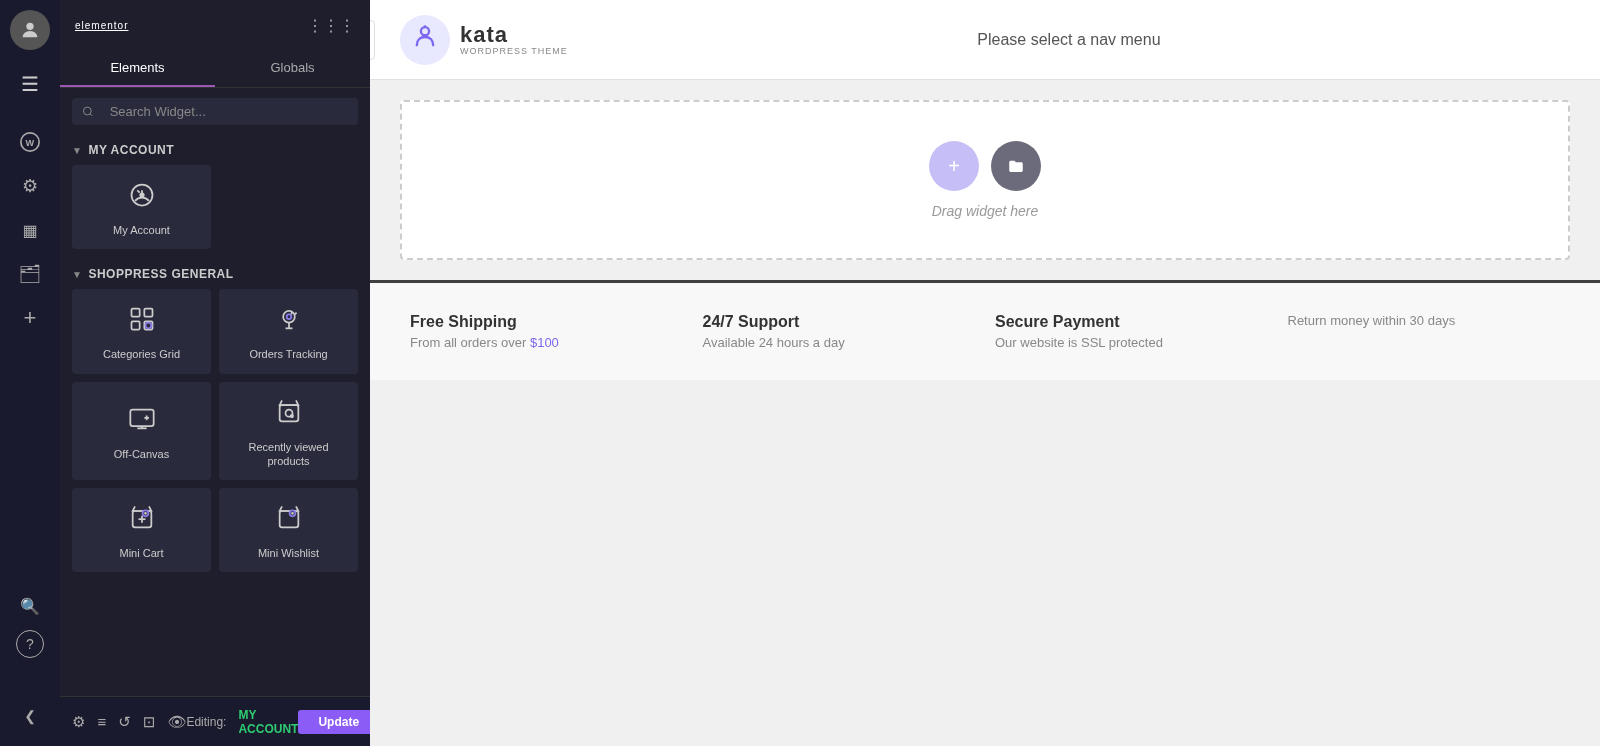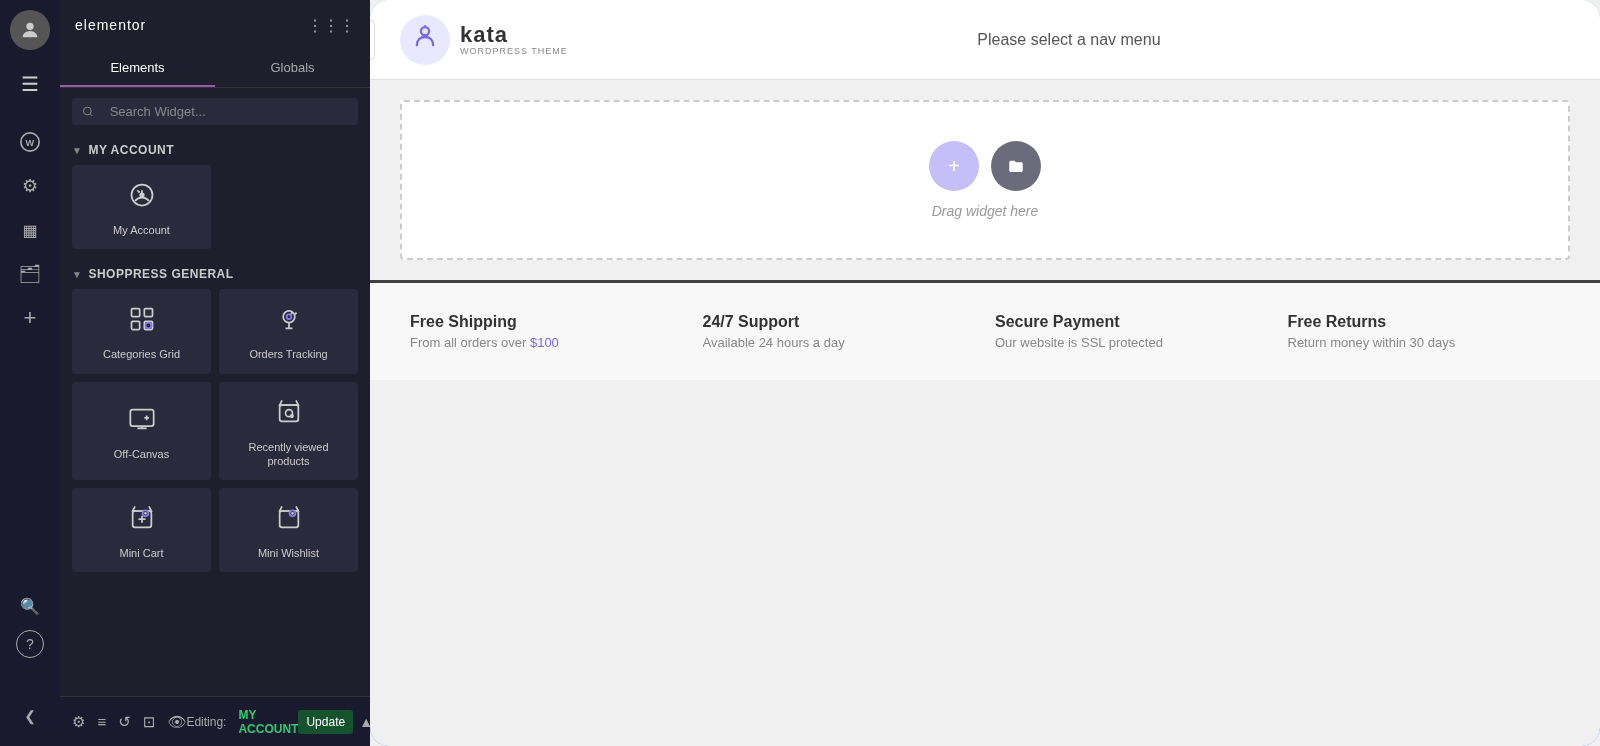--- a/index.html
+++ b/index.html
@@ -47,23 +47,24 @@
     .sidebar-header {
       display: flex;
       align-items: center;
       justify-content: space-between;
       padding: 0 15px;
       height: 50px;
       background: #1e1e2d;
     }
     .sidebar-title {
       color: #fff;
-      font-size: 14px;
+      font-size: 10px;
       font-weight: 500;
       letter-spacing: 1px;
+      text-decoration: underline;
     }
     .sidebar-tabs {
       display: flex;
       border-bottom: 1px solid #333;
     }
     .sidebar-tab {
       flex: 1;
       text-align: center;
       padding: 10px 0;
       color: #aaa;
@@ -166,39 +167,38 @@
       padding: 0 12px;
       font-size: 12px;
       color: #aaa;
       border-top: 1px solid #333;
     }
     .editing-label { color: #aaa; font-size: 12px; }
     .editing-name { color: #2ecc71; font-weight: 600; font-size: 12px; }
     .bottom-icons { display: flex; gap: 12px; align-items: center; }
     .bottom-icon { color: #aaa; font-size: 15px; cursor: pointer; }
     .update-btn {
-      background: #14532d;
+      background: #8b5cf6;
       color: #fff;
       border: none;
       border-radius: 3px;
-      padding: 5px 8px;
+      padding: 5px 20px;
       font-size: 12px;
       cursor: pointer;
-      font-weight: 400;
+      font-weight: 700;
     }
     .chevron-up { color: #aaa; font-size: 14px; cursor: pointer; }
 
     
     .main-content {
       flex: 1;
       background: #3b82f6;
       display: flex;
       flex-direction: column;
       overflow: hidden;
-      border-radius: 19px;
     }
 
     
     .preview-nav {
       background: #fff;
       height: 80px;
       display: flex;
       align-items: center;
       padding: 0 30px;
       border-bottom: 1px solid #e0e0e0;
@@ -571,18 +571,17 @@
       </div>
       <div class="feature-item">
         <div class="feature-title">24/7 Support</div>
         <div class="feature-desc">Available 24 hours a day</div>
       </div>
       <div class="feature-item">
         <div class="feature-title">Secure Payment</div>
         <div class="feature-desc">Our website is SSL protected</div>
       </div>
       <div class="feature-item">
-        <div class="feature-title">Free Returns</div>
         <div class="feature-desc">Return money within 30 days</div>
       </div>
     </div>
   </div>
 </div>
 
 </body></html>

